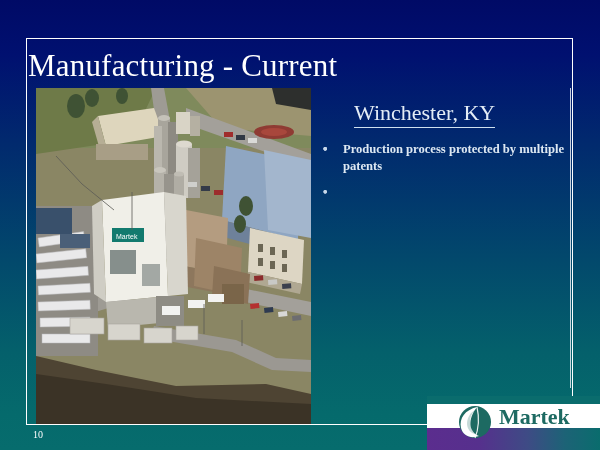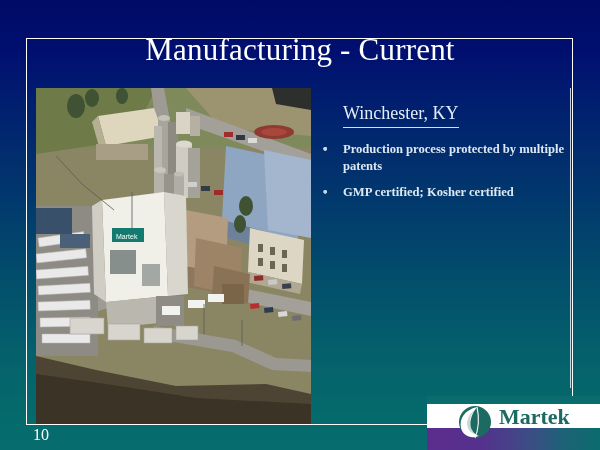--- a/index.html
+++ b/index.html
@@ -32,23 +32,23 @@
     width: 547px;
     height: 387px;
     border: 1px solid #ffffff;
     box-sizing: border-box;
   }
 
   
   #slide-title {
     position: absolute;
     left: 28px;
-    top: 32px;
+    top: 48px;
     width: 544px;
-    text-align: center;
+    text-align: left;
     color: #ffffff;
     font-size: 31px;
     line-height: 36px;
     letter-spacing: 0.2px;
     white-space: nowrap;
   }
 
   
   #photo {
     position: absolute;
@@ -75,23 +75,23 @@
 
   
   #text-column {
     position: absolute;
     left: 318px;
     top: 100px;
     width: 250px;
   }
   #location-heading {
     color: #e4edf6;
-    font-size: 18px;
+    font-size: 22px;
     line-height: 26px;
-    margin-left: 25px;
+    margin-left: 36px;
     display: inline-block;
     border-bottom: 1px solid #cfe0ef;
     padding-bottom: 1px;
   }
   ul#bullet-list {
     list-style: none;
     margin: 13px 0 0 0;
     padding: 0;
   }
   ul#bullet-list li {
@@ -111,21 +111,21 @@
     line-height: 16.5px;
     color: #c8d8ea;
   }
 
   
   #page-number {
     position: absolute;
     left: 33px;
     top: 428px;
     color: #ffffff;
-    font-size: 16px;
+    font-size: 10px;
     line-height: 14px;
     font-family: "Liberation Serif", "DejaVu Serif", serif;
   }
 
   
   #logo-block {
     position: absolute;
     left: 427px;
     top: 396px;
     width: 173px;
@@ -342,21 +342,20 @@
       </li>
       <li>
         <span class="bullet-marker">•</span>
         <span>Production process protected by multiple patents</span>
       </li>
       <li>
         <span class="bullet-marker">•</span>
       </li>
       <li>
         <span class="bullet-marker">•</span>
-        <span>GMP certified; Kosher certified</span>
       </li>
     </ul>
   </div>
 
   <div id="page-number">10</div>
 
   <div id="logo-block">
     <div id="logo-teal-band"></div>
     <div id="logo-white-band"></div>
     <div id="logo-purple-band"></div>

